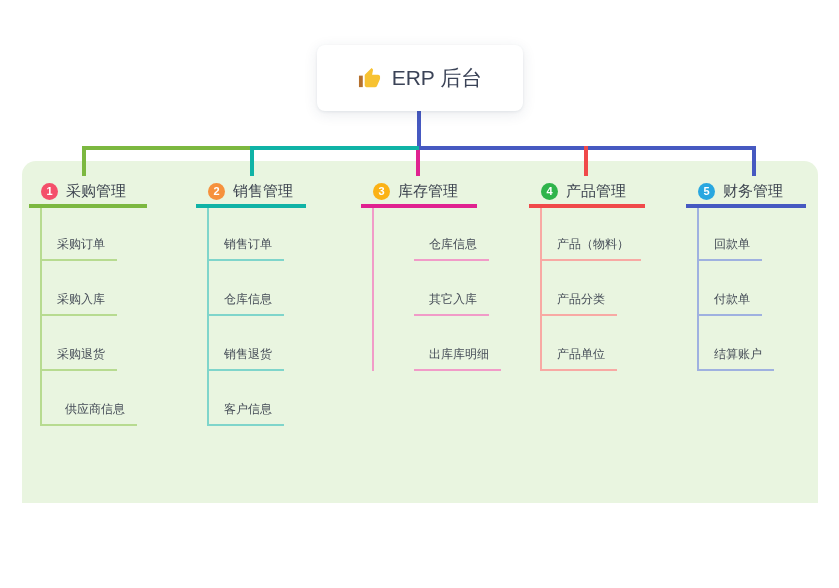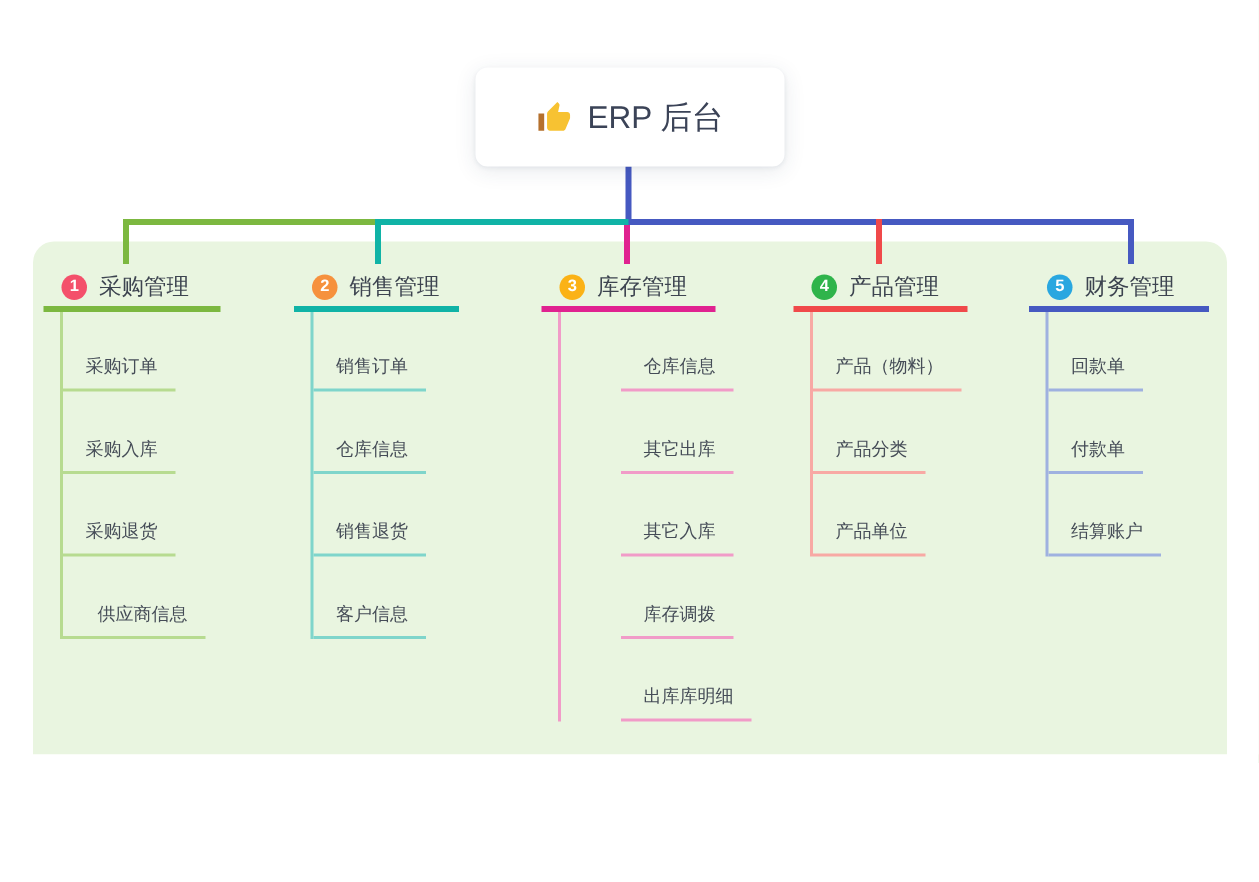--- a/index.html
+++ b/index.html
@@ -104,23 +104,21 @@
     </div>
   </div>
 
   <div class="branch b2">
     <div class="branch-header" style="border-color: rgb(224, 34, 144);">
       <span class="badge" style="background-color: rgb(251, 178, 22);">3</span>
       <span class="branch-label">库存管理</span>
     </div>
     <div class="children" style="border-color: rgb(241, 155, 200); padding-left: 40px;">
       <div class="child" style="border-color: rgb(241, 155, 200);">仓库信息</div>
-      <div class="child" style="border-color: rgb(241, 155, 200);">其它出库</div>
       <div class="child" style="border-color: rgb(241, 155, 200);">其它入库</div>
-      <div class="child" style="border-color: rgb(241, 155, 200);">库存调拨</div>
       <div class="child" style="border-color: rgb(241, 155, 200);">出库库明细</div>
     </div>
   </div>
 
   <div class="branch b3">
     <div class="branch-header" style="border-color: rgb(240, 73, 74);">
       <span class="badge" style="background-color: rgb(47, 180, 75);">4</span>
       <span class="branch-label">产品管理</span>
     </div>
     <div class="children" style="border-color: rgb(248, 169, 164);">

